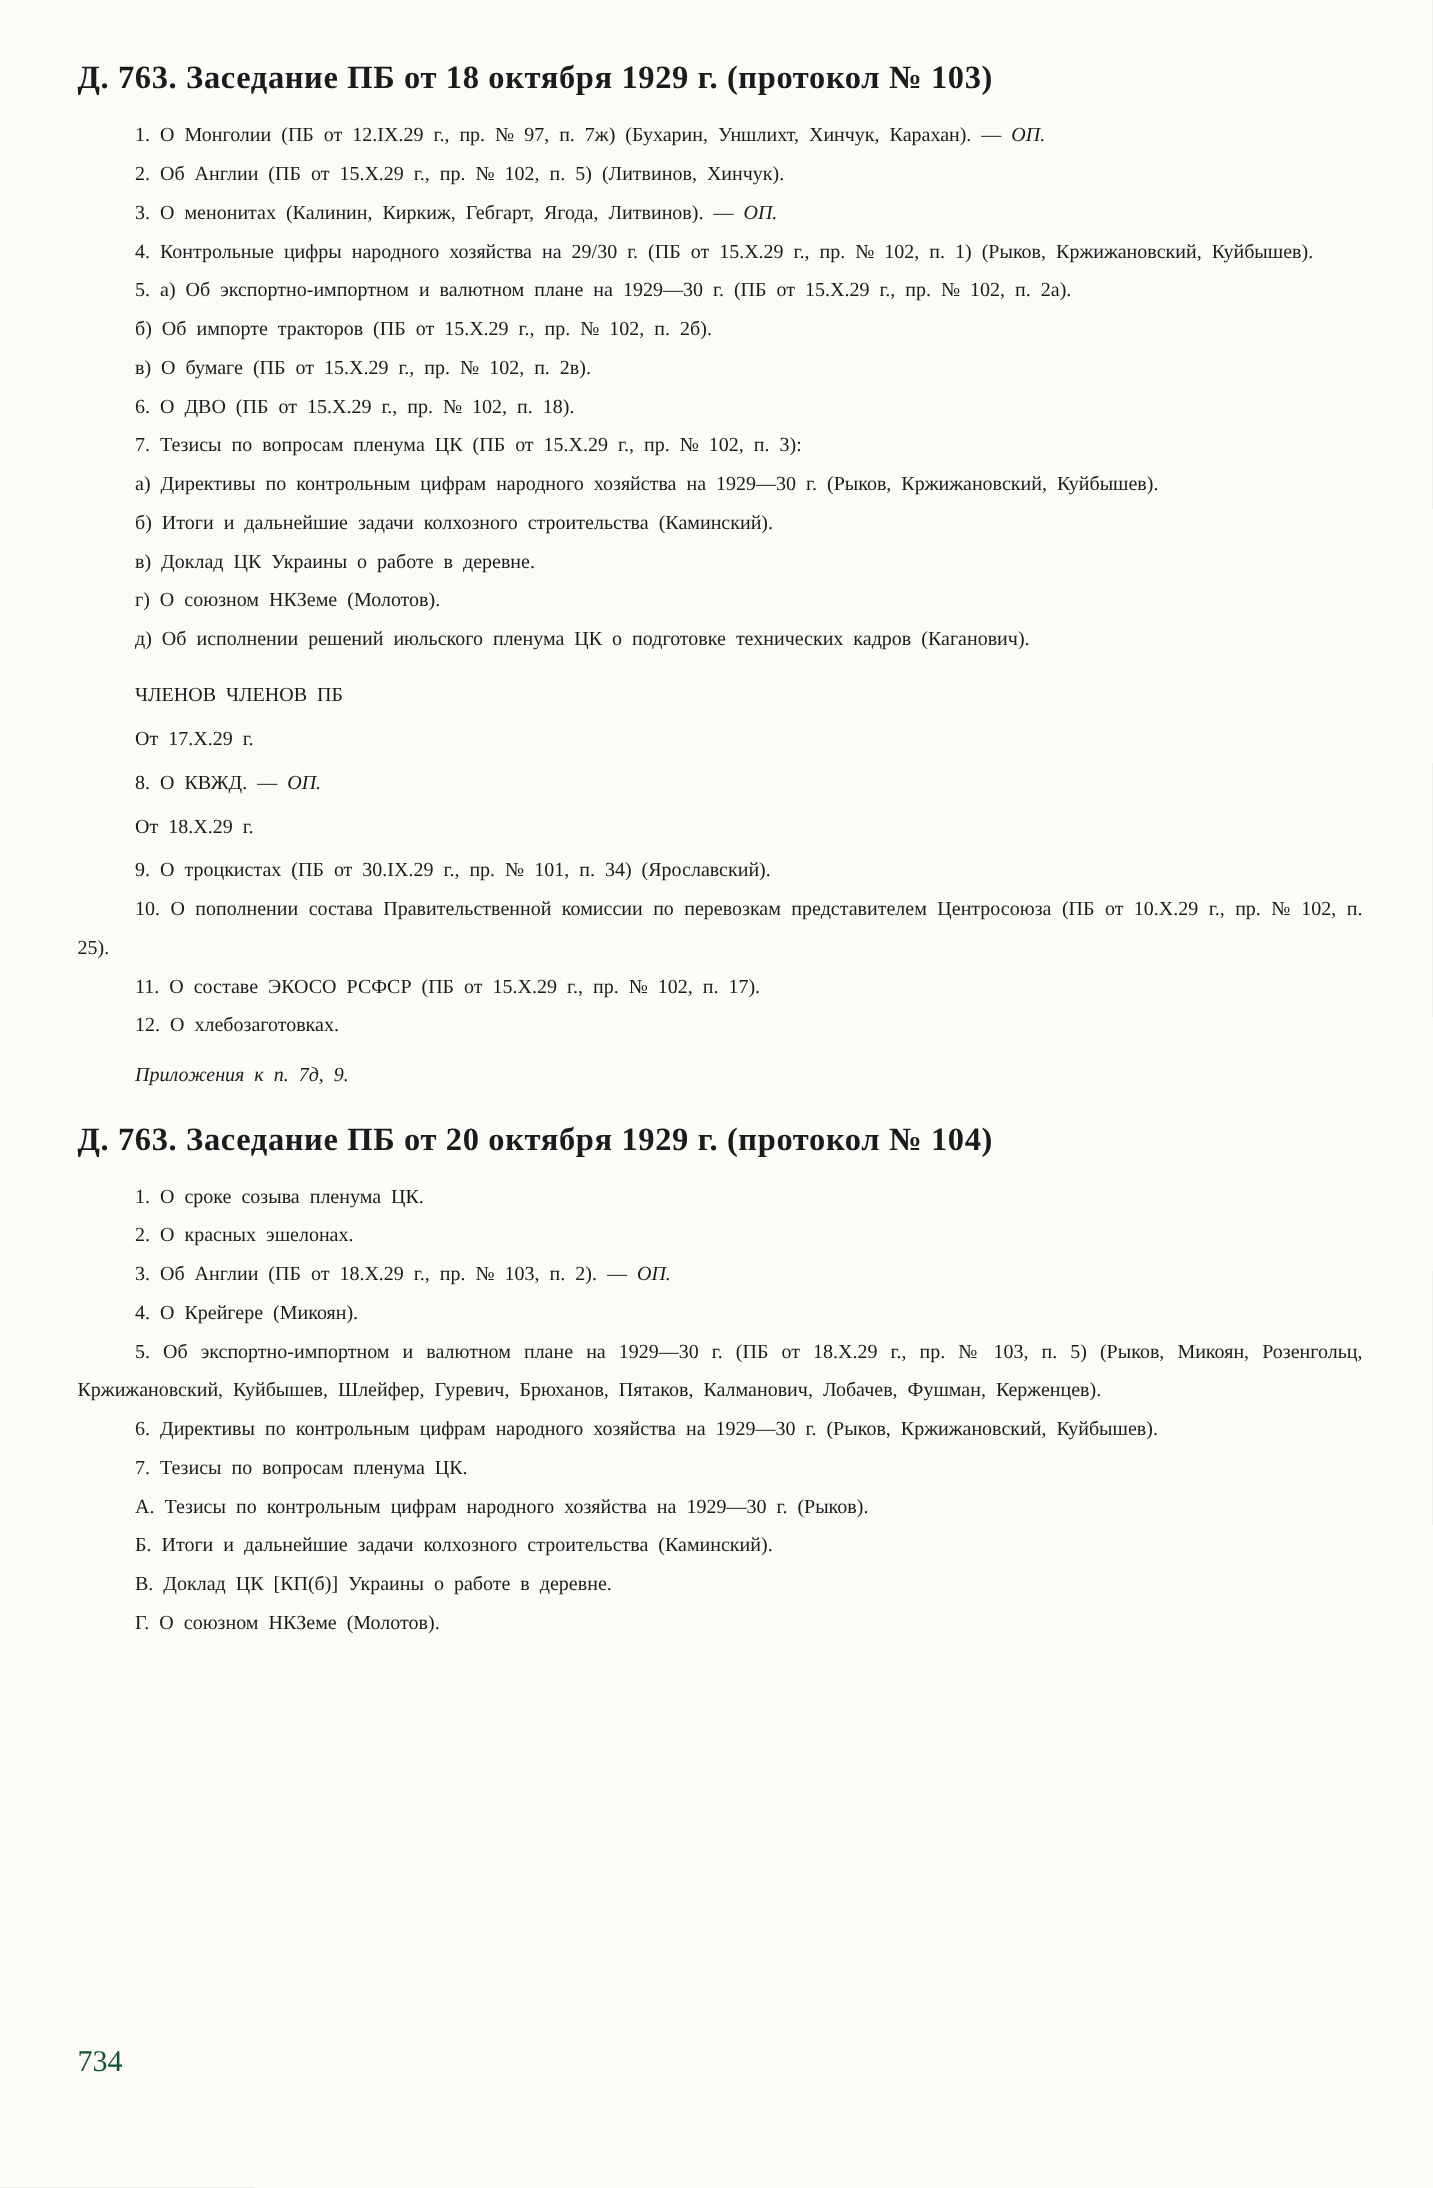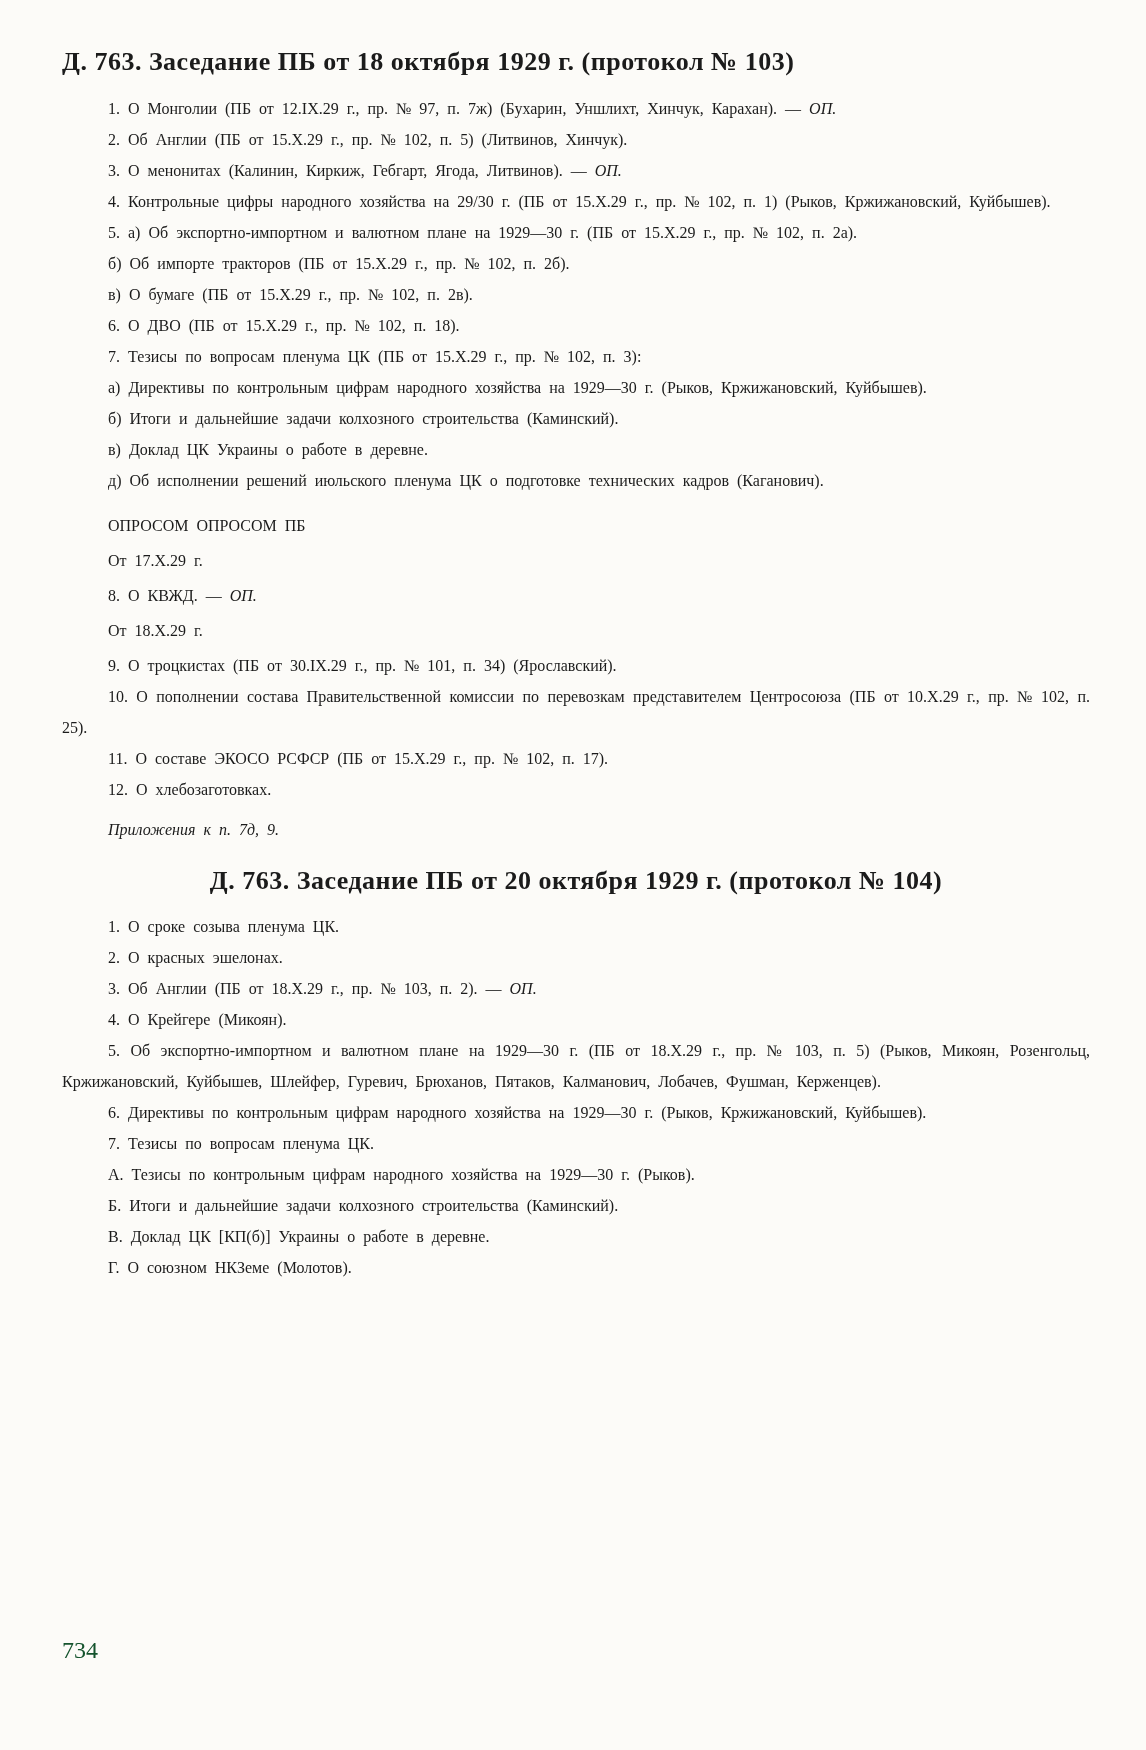--- a/index.html
+++ b/index.html
@@ -22,21 +22,20 @@
   }
   .heading {
     font-size: 26px;
     font-weight: bold;
     margin: 0 0 14px 0;
     line-height: 1.25;
     letter-spacing: 0.5px;
   }
   .heading.second {
     margin-top: 26px;
-    text-align: center;
   }
   .item {
     font-size: 16px;
     line-height: 31px;
     margin: 0;
     text-align: justify;
     text-indent: 46px;
     word-spacing: 4px;
   }
   .item em {
@@ -72,23 +71,24 @@
     <p class="item"><span>3. О менонитах (Калинин, Киркиж, Гебгарт, Ягода, Литвинов). — </span><em>ОП.</em></p>
     <p class="item">4. Контрольные цифры народного хозяйства на 29/30 г. (ПБ от 15.X.29 г., пр. № 102, п. 1) (Рыков, Кржижановский, Куйбышев).</p>
     <p class="item">5. а) Об экспортно-импортном и валютном плане на 1929—30 г. (ПБ от 15.X.29 г., пр. № 102, п. 2а).</p>
     <p class="item">б) Об импорте тракторов (ПБ от 15.X.29 г., пр. № 102, п. 2б).</p>
     <p class="item">в) О бумаге (ПБ от 15.X.29 г., пр. № 102, п. 2в).</p>
     <p class="item">6. О ДВО (ПБ от 15.X.29 г., пр. № 102, п. 18).</p>
     <p class="item">7. Тезисы по вопросам пленума ЦК (ПБ от 15.X.29 г., пр. № 102, п. 3):</p>
     <p class="item">а) Директивы по контрольным цифрам народного хозяйства на 1929—30 г. (Рыков, Кржижановский, Куйбышев).</p>
     <p class="item">б) Итоги и дальнейшие задачи колхозного строительства (Каминский).</p>
     <p class="item">в) Доклад ЦК Украины о работе в деревне.</p>
+    <p class="item">г) О союзном НКЗеме (Молотов).</p>
     <p class="item">д) Об исполнении решений июльского пленума ЦК о подготовке технических кадров (Каганович).</p>
 
-    <p class="item gap-lg">ОПРОСОМ ОПРОСОМ ПБ</p>
+    <p class="item gap-lg">ЧЛЕНОВ ЧЛЕНОВ ПБ</p>
     <p class="item gap-sm">От 17.X.29 г.</p>
     <p class="item gap-sm"><span>8. О КВЖД. — </span><em>ОП.</em></p>
     <p class="item gap-sm">От 18.X.29 г.</p>
     <p class="item gap-sm">9. О троцкистах (ПБ от 30.IX.29 г., пр. № 101, п. 34) (Ярославский).</p>
     <p class="item">10. О пополнении состава Правительственной комиссии по перевозкам представителем Центросоюза (ПБ от 10.X.29 г., пр. № 102, п. 25).</p>
     <p class="item">11. О составе ЭКОСО РСФСР (ПБ от 15.X.29 г., пр. № 102, п. 17).</p>
     <p class="item">12. О хлебозаготовках.</p>
 
     <p class="appendix">Приложения к п. 7д, 9.</p>
   </section>

